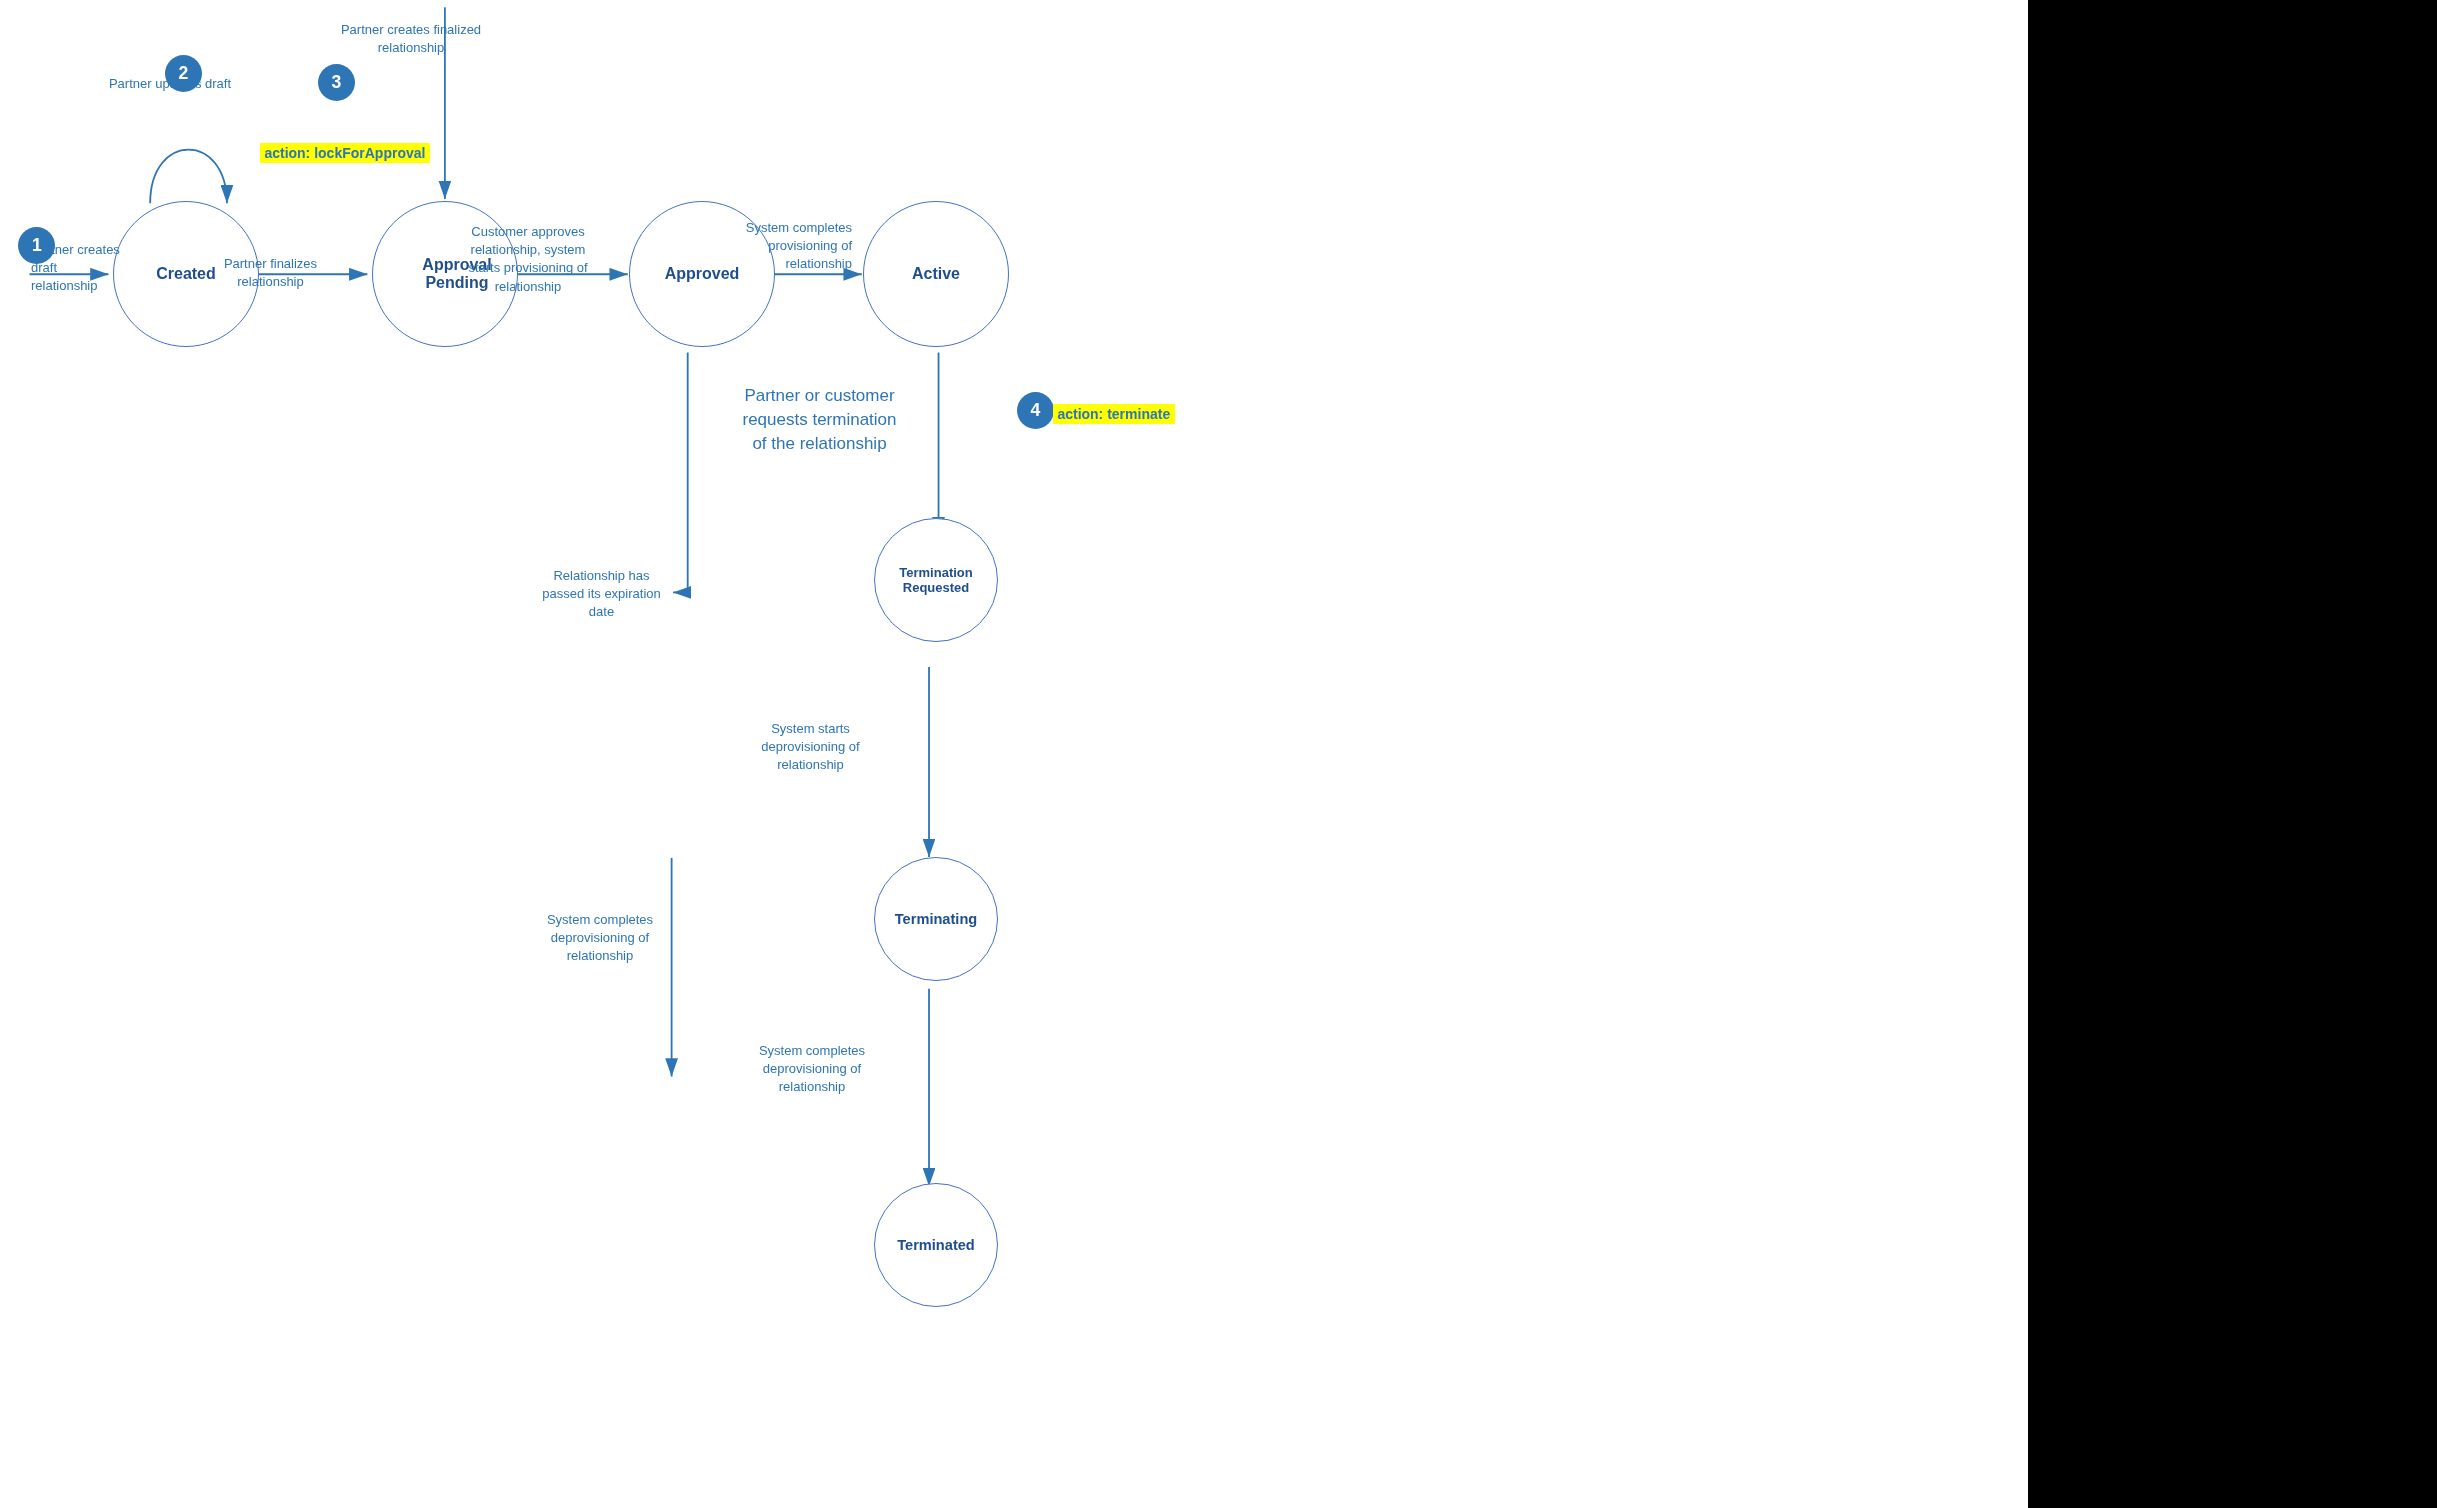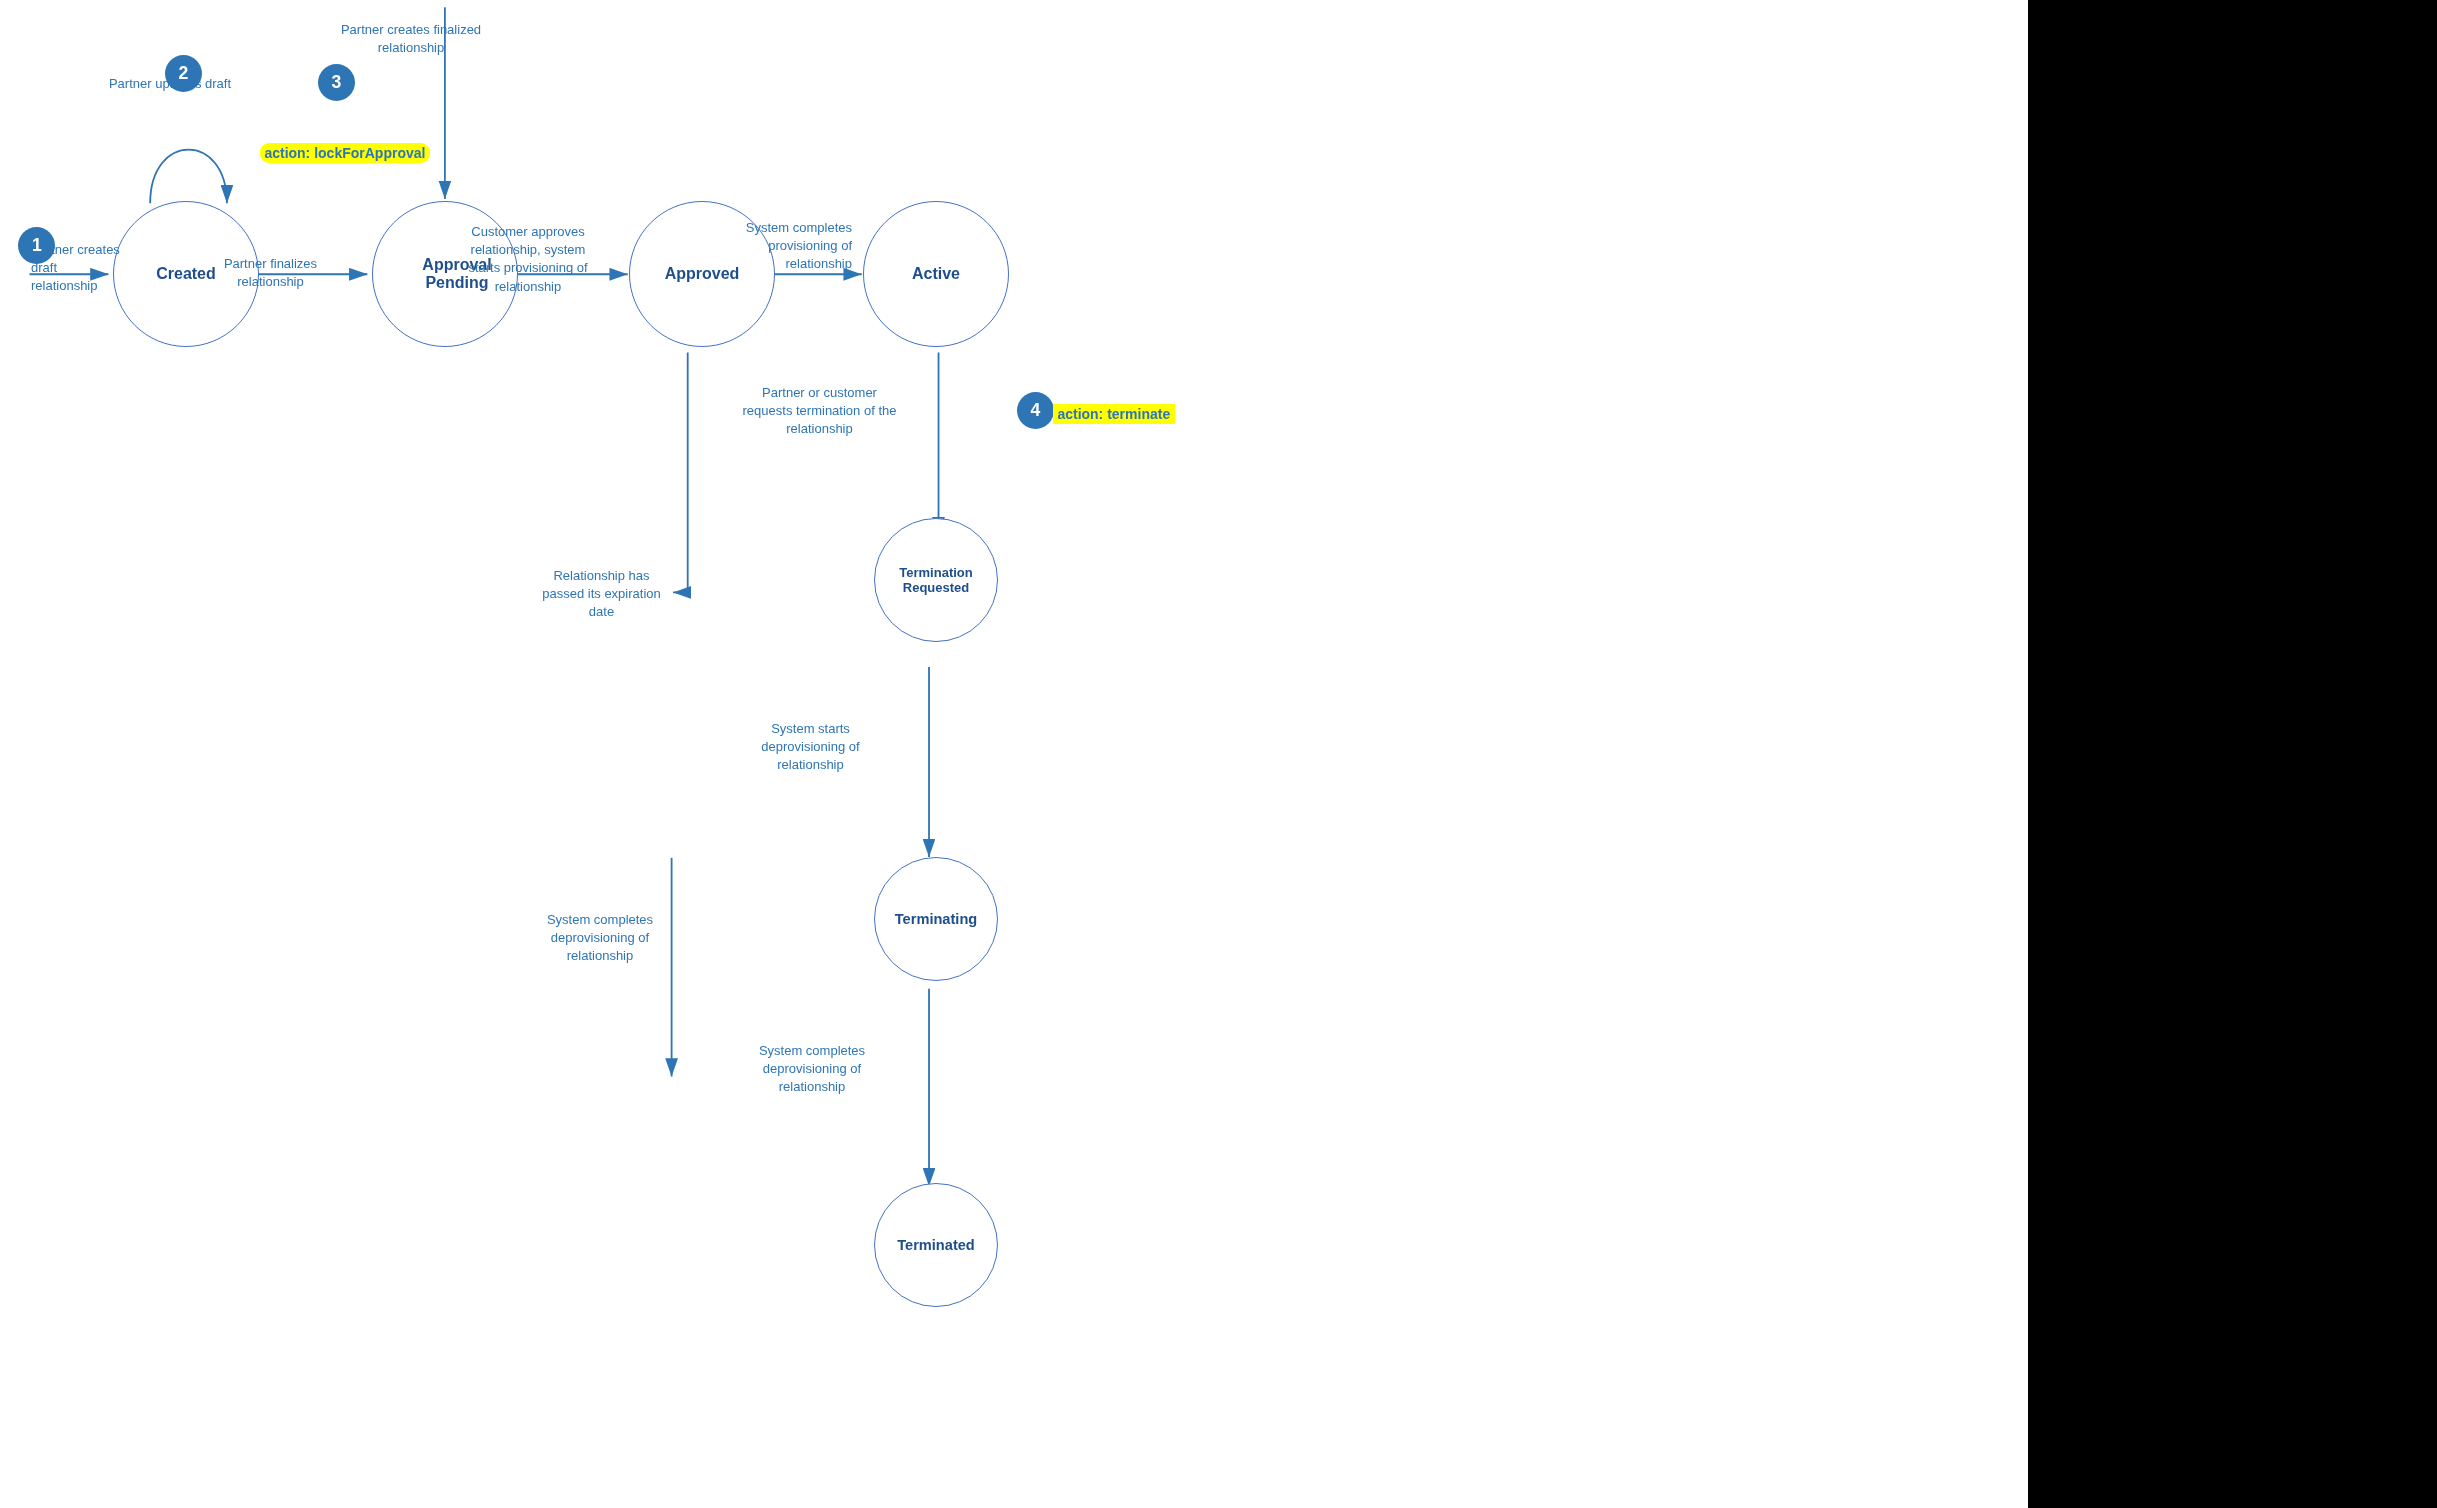--- a/index.html
+++ b/index.html
@@ -199,38 +199,38 @@
   <div class="label" style="left:338px; top:20.5px; width:146px; text-align:center; font-size:13px;">
     <span>Partner creates
 finalized relationship</span>
   </div>
 
   <div class="label" style="left:214px; top:255px; width:113px; text-align:center; font-size:13px;">
     <span>Partner finalizes
 relationship</span>
   </div>
 
-  <div class="action-label" style="left:260px; top:143px;border-radius:9px;">
+  <div class="action-label" style="left:260px; top:143px;">
     <span>action: lockForApproval</span>
   </div>
 
   <div class="label" style="left:455px; top:223px; width:146px; font-size:13px;">
     <span>Customer approves
 relationship, system
 starts provisioning
 of relationship</span>
   </div>
 
   <div class="label" style="left:709px; top:219px; width:143px; text-align:right; font-size:13px;">
     <span>System completes
 provisioning of
 relationship</span>
   </div>
 
-  <div class="label" style="left:739px; top:384px; width:161px; font-size:13px;">
+  <div class="label" style="left:739px; top:384px; width:161px; font-size:17px;">
     <span>Partner or customer
 requests termination
 of the relationship</span>
   </div>
 
   <div class="action-label" style="left:1053px; top:404px;">
     <span>action: terminate</span>
   </div>
 
   <div class="label" style="left:532px; top:567px; width:139px; text-align:center; font-size:13px;">

